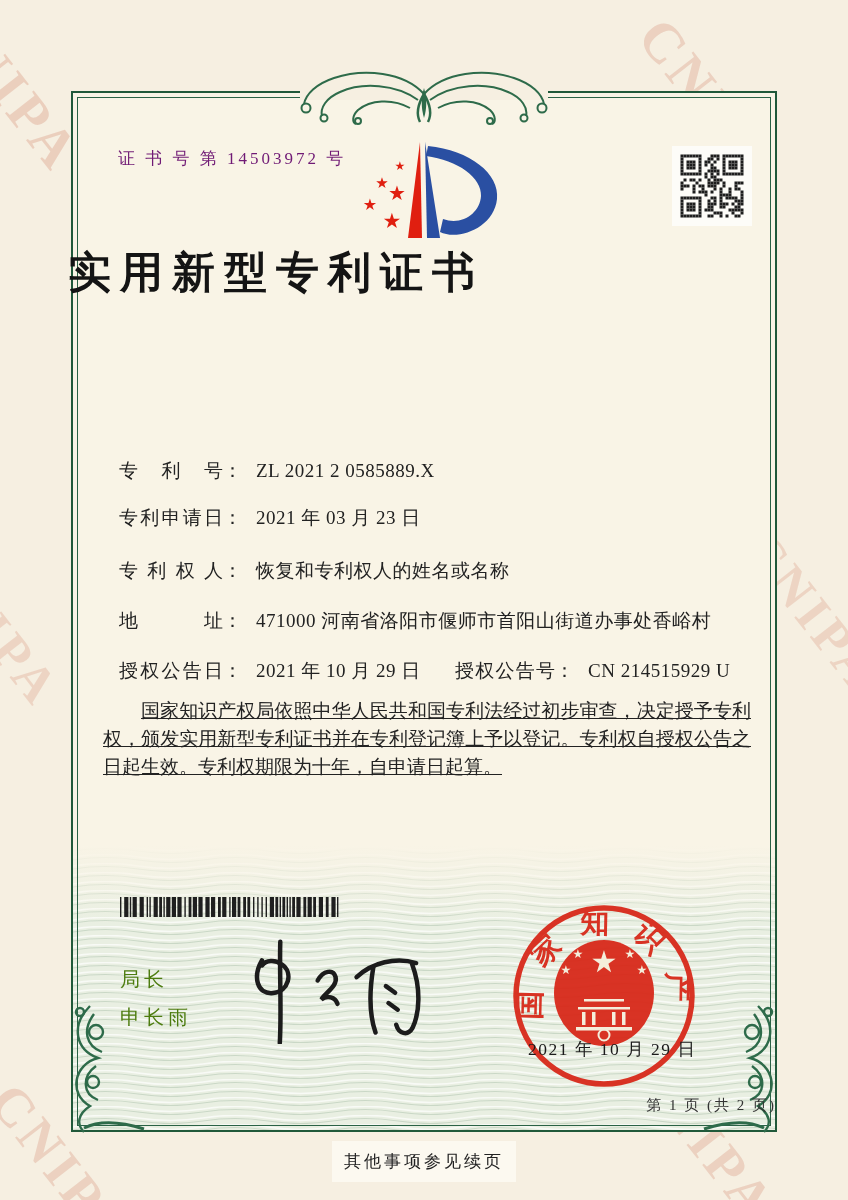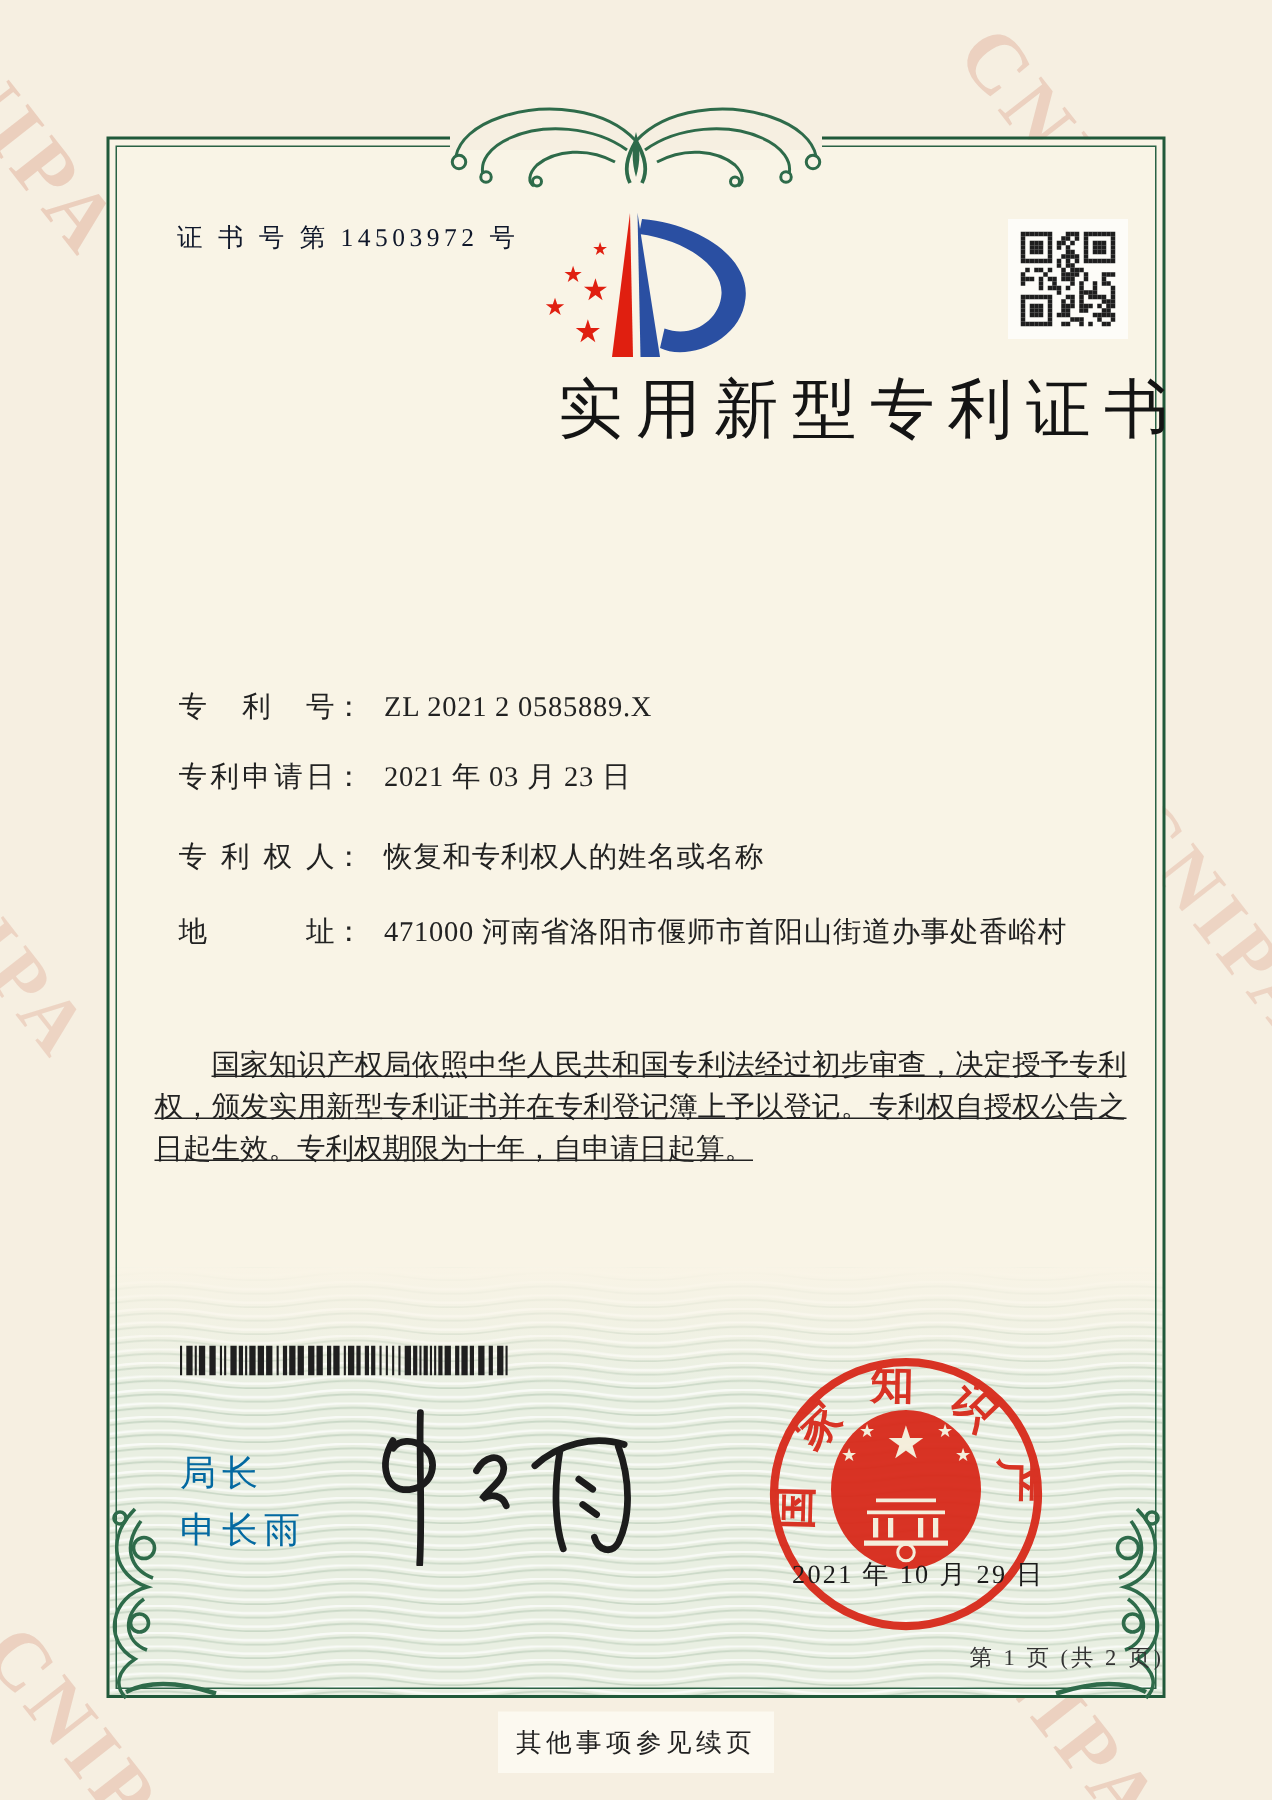--- a/index.html
+++ b/index.html
@@ -12,34 +12,34 @@
   
   .inner-bg{position:absolute;left:73px;top:93px;width:702px;height:1037px;background:#f9f4e6;}
   .frame-outer{position:absolute;left:71px;top:91px;width:702px;height:1037px;border:2px solid var(--frame-green);}
   .frame-inner{position:absolute;left:77px;top:97px;width:692px;height:1027px;border:1px solid var(--frame-green2);}
   .waves{position:absolute;left:73px;top:845px;width:702px;height:285px;}
   .waves-fade{position:absolute;left:73px;top:845px;width:702px;height:80px;
       background:linear-gradient(#f9f4e6,rgba(249,244,230,0));}
   .ornament{position:absolute;pointer-events:none;}
   .orn-bg{position:absolute;left:300px;top:84px;width:248px;height:16px;background:#f6efe1;}
   
-  .cert-no{position:absolute;left:118px;top:147px;font-size:17px;letter-spacing:3px;color:#0f172a;}
-  .title{position:absolute;left:84px;top:244px;width:704px;text-align:right;font-size:43px;
-      font-weight:normal;letter-spacing:9px;color:#141414;}
+  .cert-no{position:absolute;left:118px;top:147px;font-size:17px;letter-spacing:3px;color:#701a75;}
+  .title{position:absolute;left:68px;top:244px;width:704px;text-align:left;font-size:43px;
+      font-weight:bold;letter-spacing:9px;color:#141414;}
   .row{position:absolute;left:119px;width:640px;font-size:19px;color:#222;}
   .flabel{display:inline-block;width:104px;text-align:justify;text-align-last:justify;vertical-align:bottom;}
   .fcolon{display:inline-block;}
   .fvalue{margin-left:14px;letter-spacing:0.5px;}
   .pair2{position:absolute;left:336px;top:0;}
   .pair2 .flabel{width:100px;}
   .paras{position:absolute;left:103px;top:697px;width:648px;font-size:19px;line-height:28px;
       color:#222;text-align:justify;text-decoration:underline;}
   .paras p{margin:0 0 6px 0;text-indent:2em;}
   .barcode{position:absolute;left:120px;top:897px;width:222px;height:20px;}
-  .signer{position:absolute;left:120px;font-size:24px;color:#0369a1;letter-spacing:4px;}
+  .signer{position:absolute;left:120px;font-size:20px;color:#4d7c0f;letter-spacing:4px;}
   .signature{position:absolute;left:225px;top:936px;width:215px;height:108px;}
   .seal{position:absolute;left:506px;top:898px;width:196px;height:196px;}
   .seal-date{position:absolute;left:528px;top:1037px;font-size:17.5px;color:#1b1b1b;letter-spacing:1.5px;}
   .page-info{position:absolute;left:72px;top:1096px;width:704px;text-align:right;font-size:15px;
       letter-spacing:2px;color:#333;}
   .cont-note{position:absolute;left:424px;top:1141px;transform:translateX(-50%);
       background:#fcf9f0;padding:9px 12px;font-size:17px;letter-spacing:3px;color:#222;}
   .qr-box{position:absolute;left:672px;top:146px;width:80px;height:80px;background:#fdfcf8;}
   .logo{position:absolute;left:352px;top:136px;width:165px;height:115px;}
 </style>
@@ -362,20 +362,26 @@
   </div>
   <div class="row" style="top:505px">
     <span class="flabel">专利申请日</span><span class="fcolon">：</span><span class="fvalue">2021 年 03 月 23 日</span>
   </div>
   <div class="row" style="top:558px">
     <span class="flabel">专利权人</span><span class="fcolon">：</span><span class="fvalue">恢复和专利权人的姓名或名称</span>
   </div>
   <div class="row" style="top:608px">
     <span class="flabel">地址</span><span class="fcolon">：</span><span class="fvalue">471000 河南省洛阳市偃师市首阳山街道办事处香峪村</span>
   </div>
+  <div class="row" style="top:658px">
+    <span class="flabel">授权公告日</span><span class="fcolon">：</span><span class="fvalue">2021 年 10 月 29 日</span>
+    <span class="pair2">
+      <span class="flabel">授权公告号</span><span class="fcolon">：</span><span class="fvalue">CN 214515929 U</span>
+    </span>
+  </div>
 
   <div class="paras">
     <p>国家知识产权局依照中华人民共和国专利法经过初步审查，决定授予专利权，颁发实用新型专利证书并在专利登记簿上予以登记。专利权自授权公告之日起生效。专利权期限为十年，自申请日起算。</p>
   </div>
 
   <svg class="barcode" id="bcsvg" viewBox="0 0 222 20">
       <rect x="0" y="0" width="1.4" height="20" fill="#1f1f1f"></rect>
       <rect x="4.199999999999999" y="0" width="4.199999999999999" height="20" fill="#1f1f1f"></rect>
       <rect x="9.799999999999999" y="0" width="1.4" height="20" fill="#1f1f1f"></rect>
       <rect x="12.599999999999998" y="0" width="4.199999999999999" height="20" fill="#1f1f1f"></rect>

